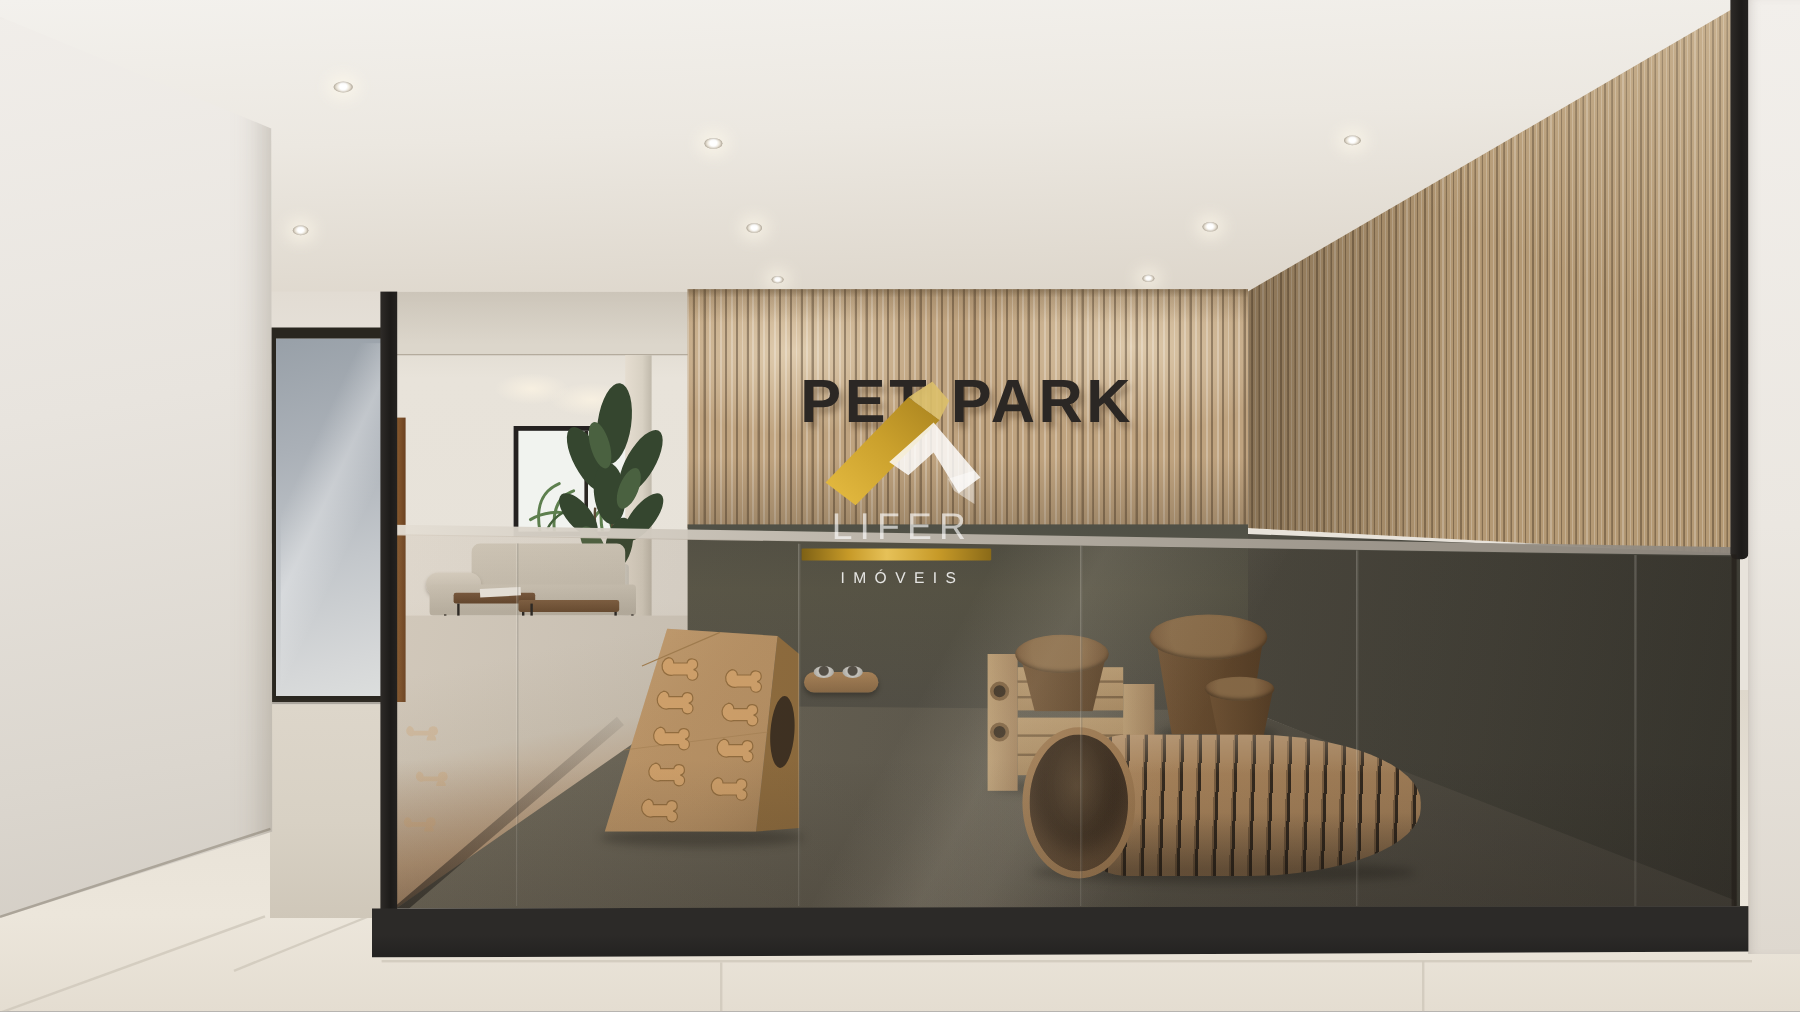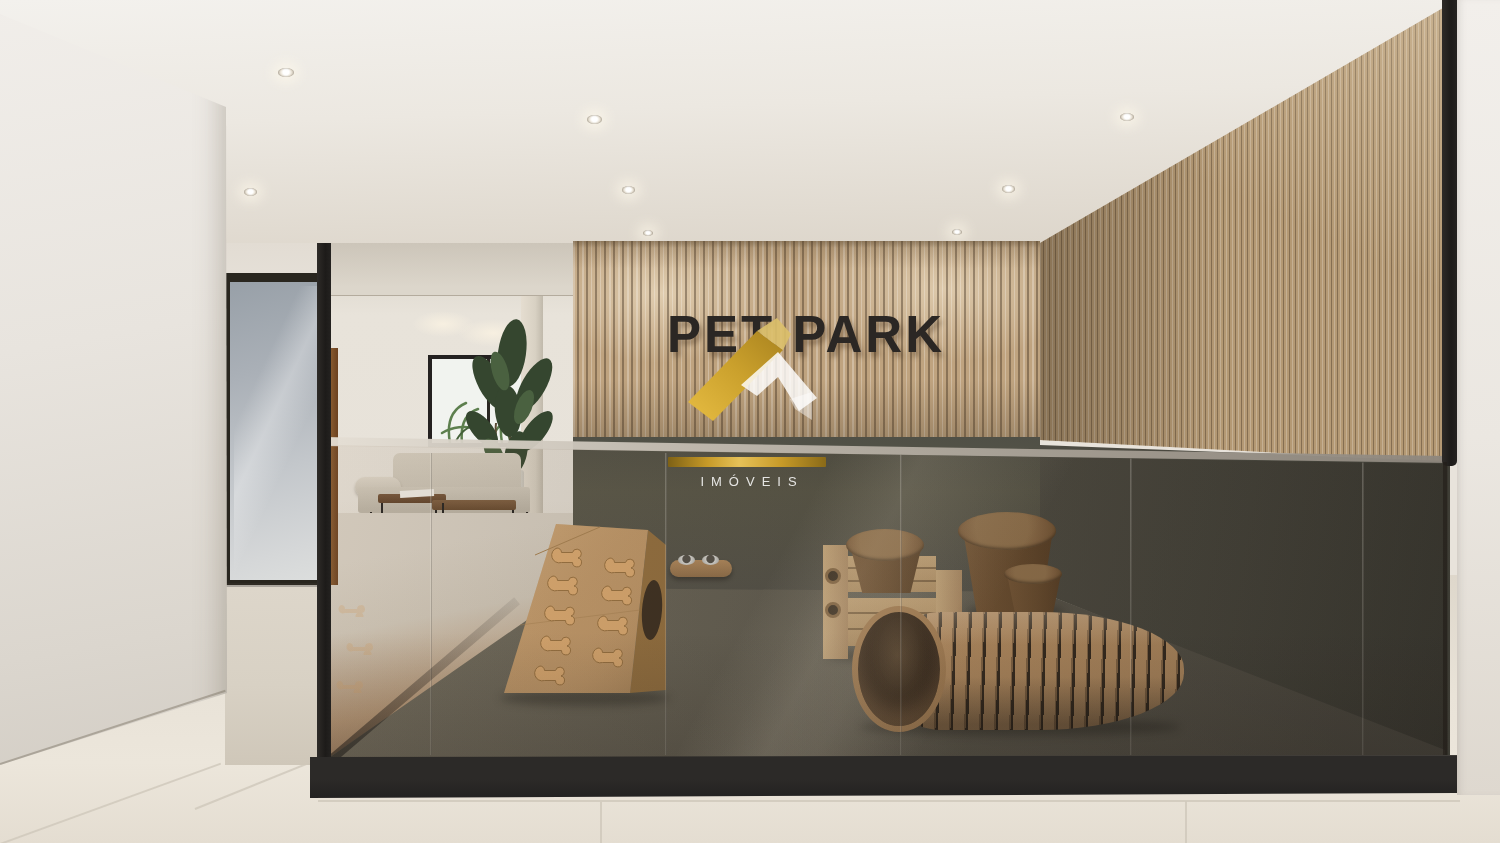--- a/index.html
+++ b/index.html
@@ -372,16 +372,17 @@
         <stop offset="0" stop-color="#e6bc42"></stop>
           <stop offset=".55" stop-color="#caa02c"></stop>
           <stop offset="1" stop-color="#a9831f"></stop>
       </linearGradient>
     </defs>
     <polygon points="48,90 117,19 143,38 73,109" fill="url(#gold)"></polygon>
     <polygon points="117,19 137,6 151,22 143,38" fill="#dcc06a" opacity=".9"></polygon>
     <path d="M101 73 L138 40 L177 86 L159 99 L138 65 L117 84 Z" fill="#ffffff" opacity=".82"></path>
     <polygon points="150,87 172,80 172,108 155,97" fill="#ffffff" opacity=".45"></polygon>
   </svg>
+  <div class="wm wm-brand">LIFER</div>
   <div class="wm wm-bar"></div>
   <div class="wm wm-sub">IMÓVEIS</div>
 
 </div>
 
 </body></html>

